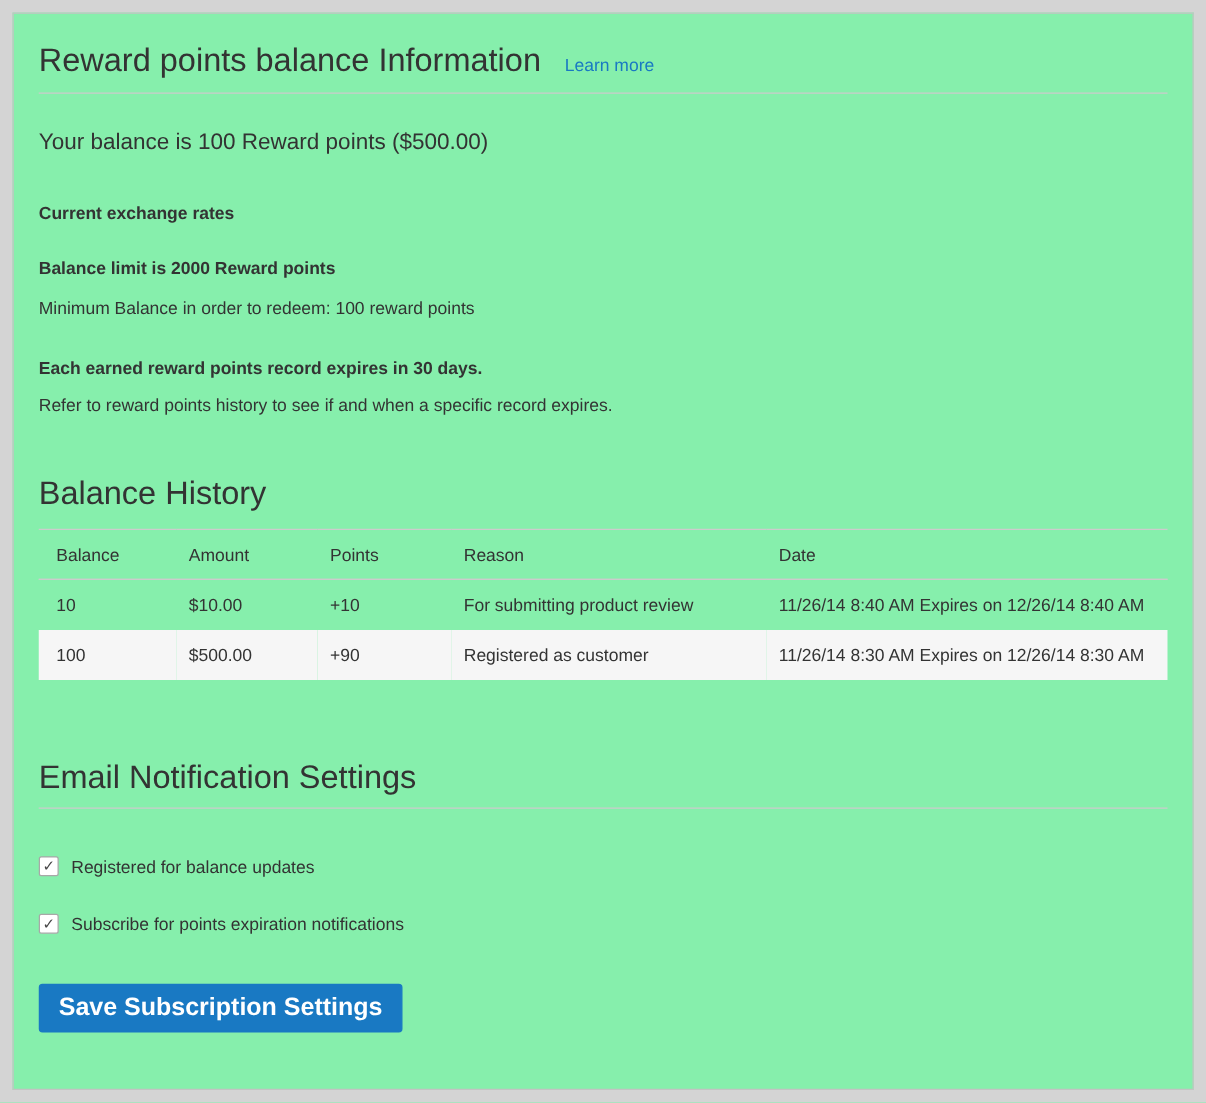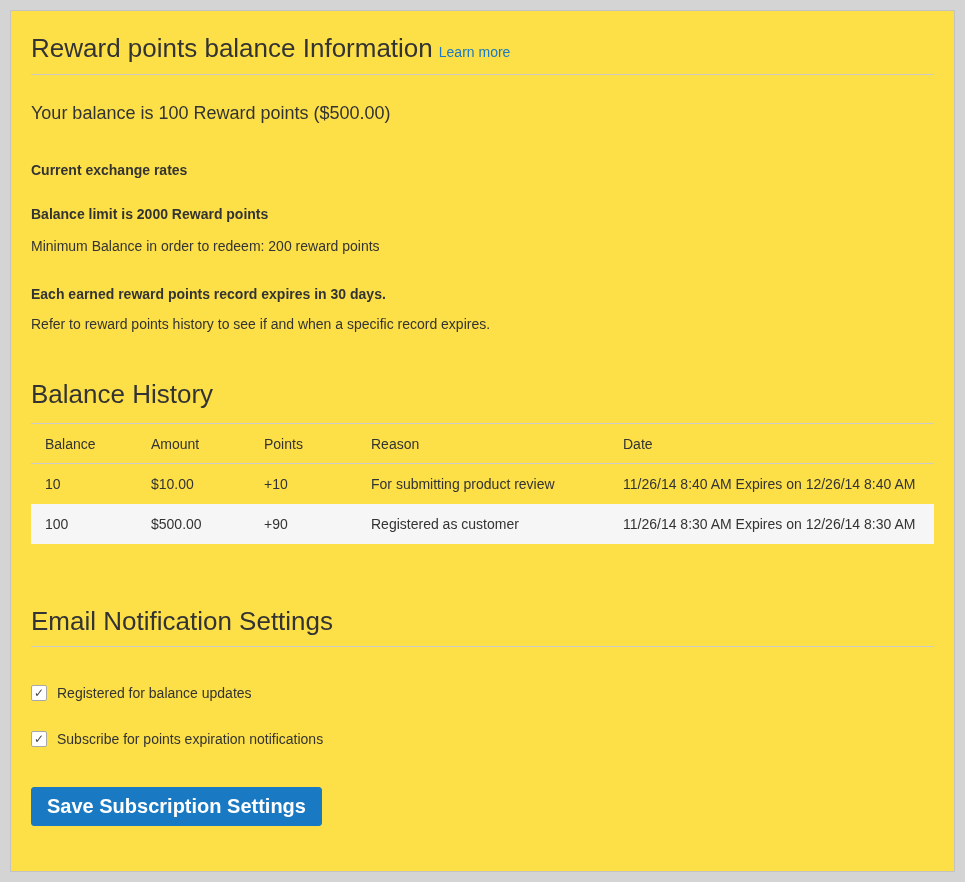--- a/index.html
+++ b/index.html
@@ -11,38 +11,38 @@
     font-family: "Liberation Sans", "DejaVu Sans", sans-serif;
     font-size: 14px;
     color: #333333;
   }
   .card {
     position: absolute;
     left: 10px;
     top: 10px;
     width: 945px;
     height: 862px;
-    background: #fde047;
+    background: #86efac;
     border: 1px solid #c3c3c3;
     padding: 0 20px;
     overflow: hidden;
   }
   .title-row {
     display: flex;
     align-items: baseline;
     margin-top: 22px;
   }
   .page-title {
     font-size: 26px;
     font-weight: 300;
     margin: 0;
     color: #333;
   }
   .learn-more {
-    margin-left: 6px;
+    margin-left: 19px;
     font-size: 14px;
     color: #1979c3;
     text-decoration: none;
     cursor: pointer;
   }
   .rule {
     border: 0;
     border-top: 1px solid #cccccc;
     margin: 10px 0 0 0;
   }
@@ -141,21 +141,21 @@
     <h1 class="page-title">Reward points balance Information</h1>
     <a class="learn-more" href="#">Learn more</a>
   </div>
   <hr class="rule">
 
   <p class="balance-summary">Your balance is 100 Reward points ($500.00)</p>
 
   <p class="bold-line exchange-heading">Current exchange rates</p>
 
   <p class="bold-line limit-line">Balance limit is 2000 Reward points</p>
-  <p class="plain-line min-balance">Minimum Balance in order to redeem: 200 reward points</p>
+  <p class="plain-line min-balance">Minimum Balance in order to redeem: 100 reward points</p>
 
   <p class="bold-line expiry-line">Each earned reward points record expires in 30 days.</p>
   <p class="plain-line expiry-note">Refer to reward points history to see if and when a specific record expires.</p>
 
   <h2 class="section-heading">Balance History</h2>
 
   <table class="history">
     <colgroup>
       <col style="width:110px">
         <col style="width:113px">

